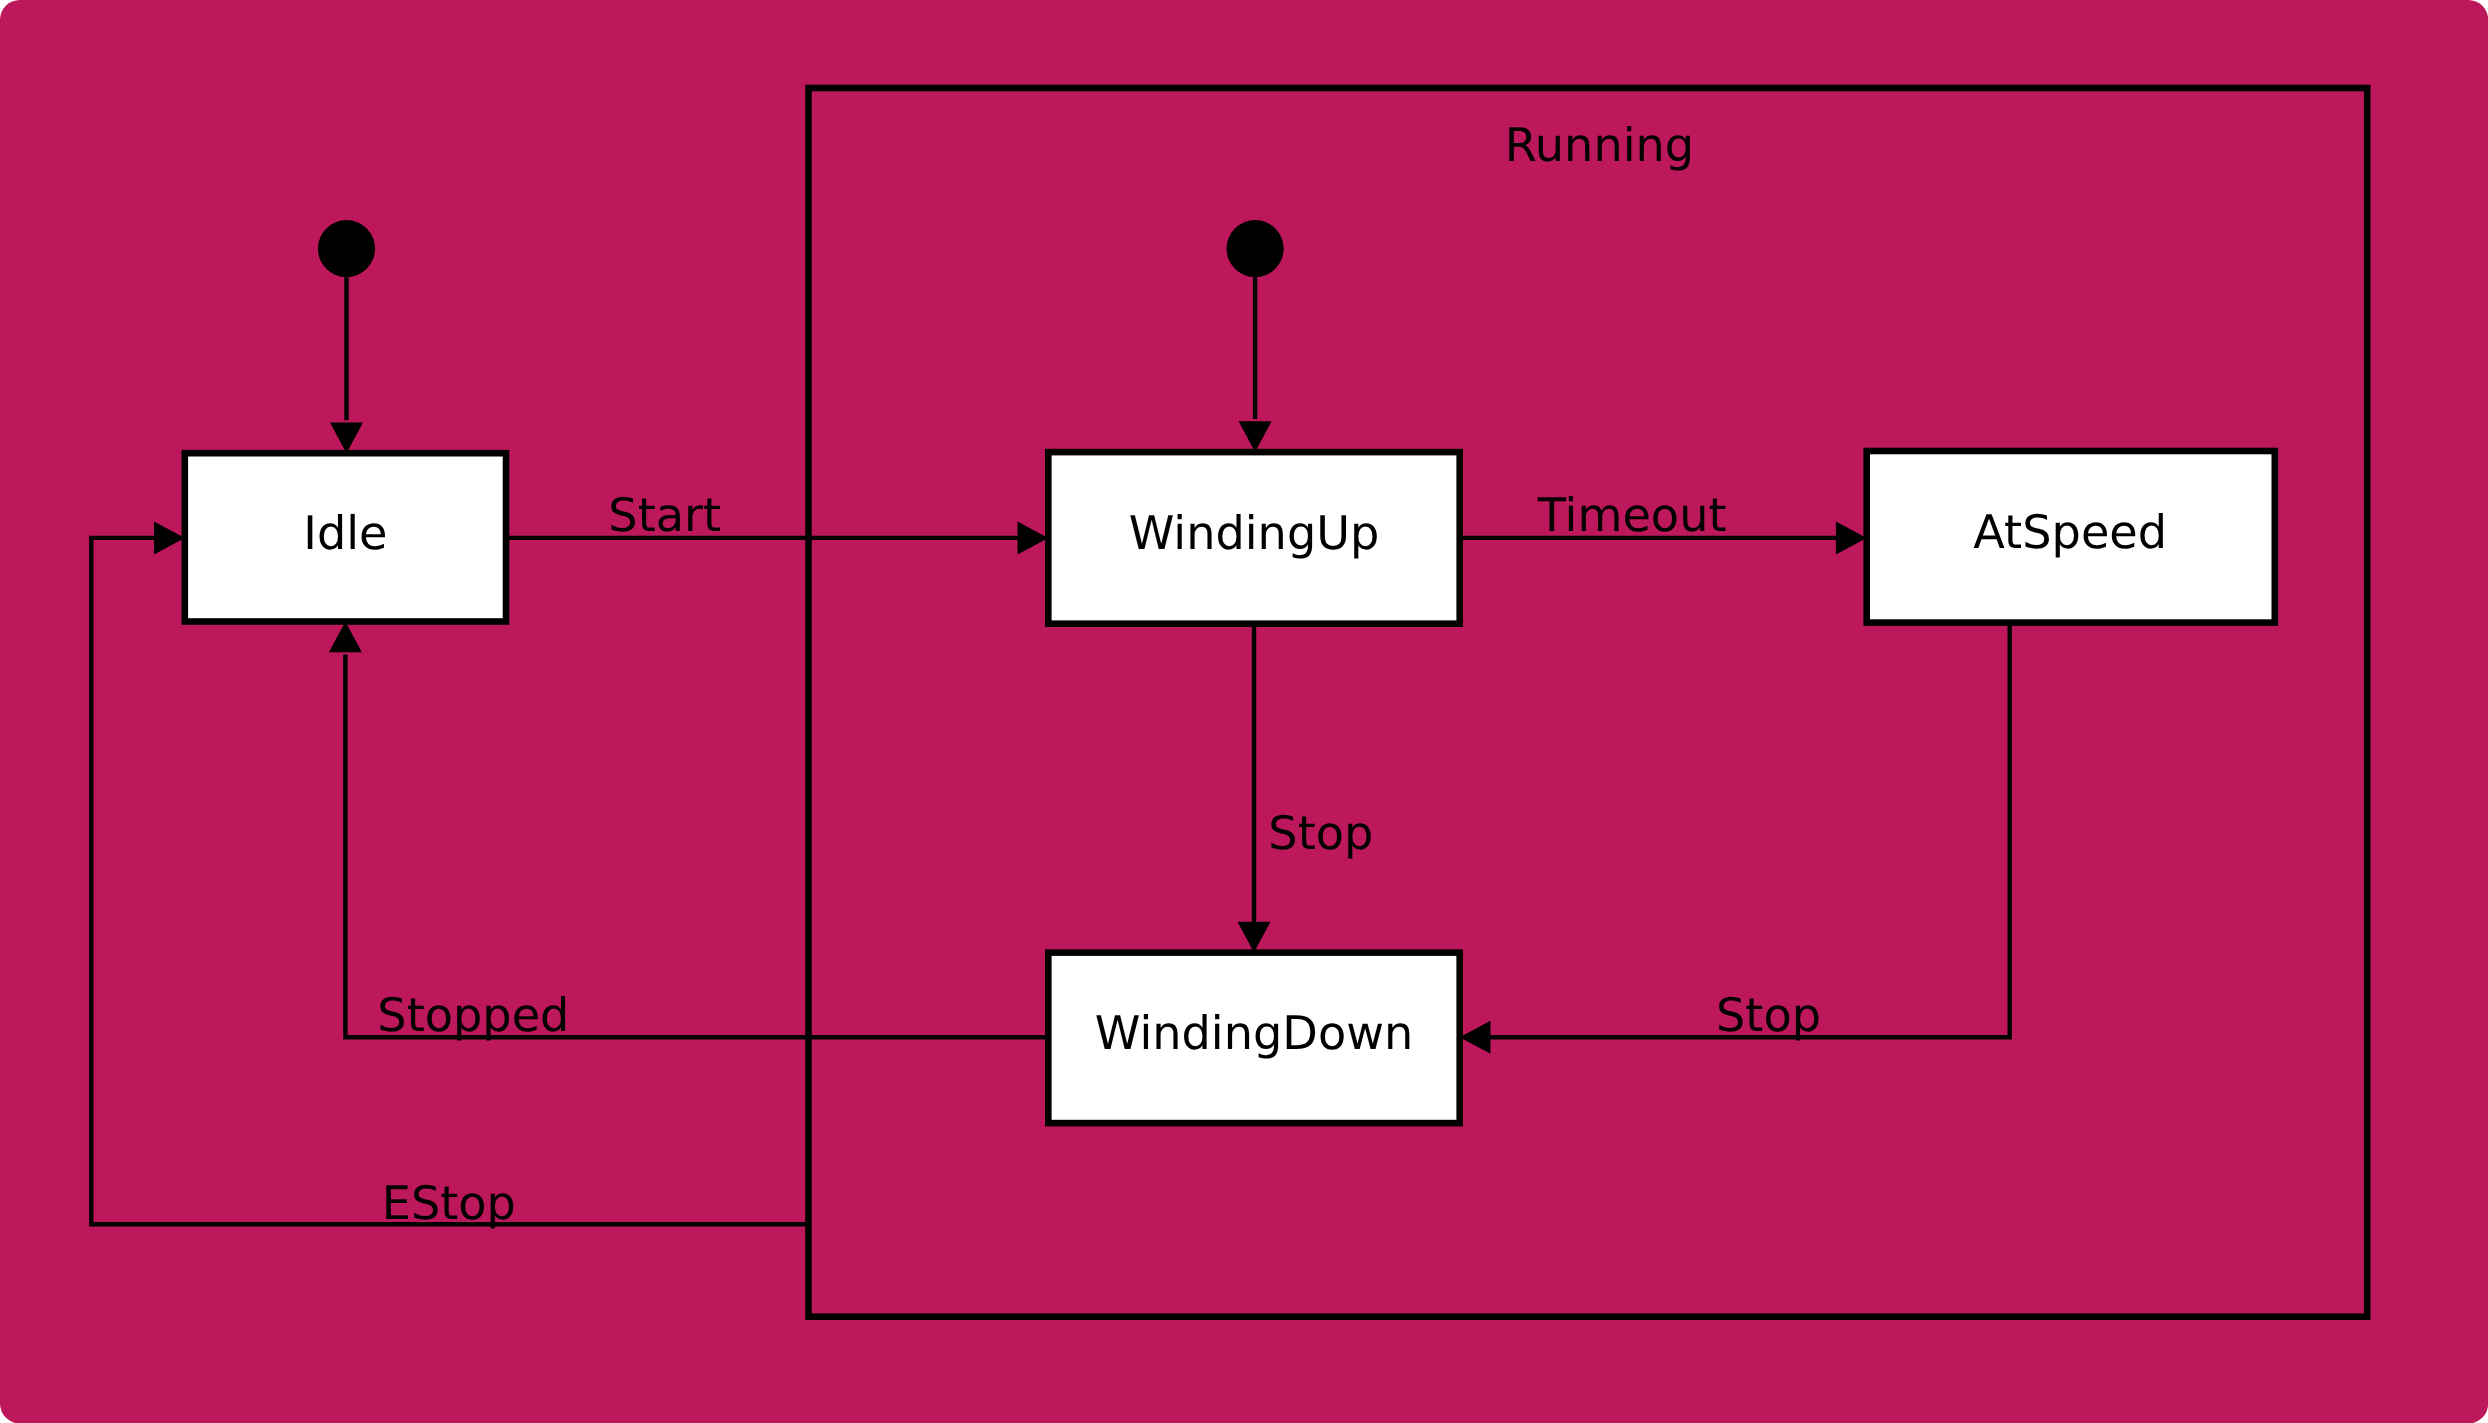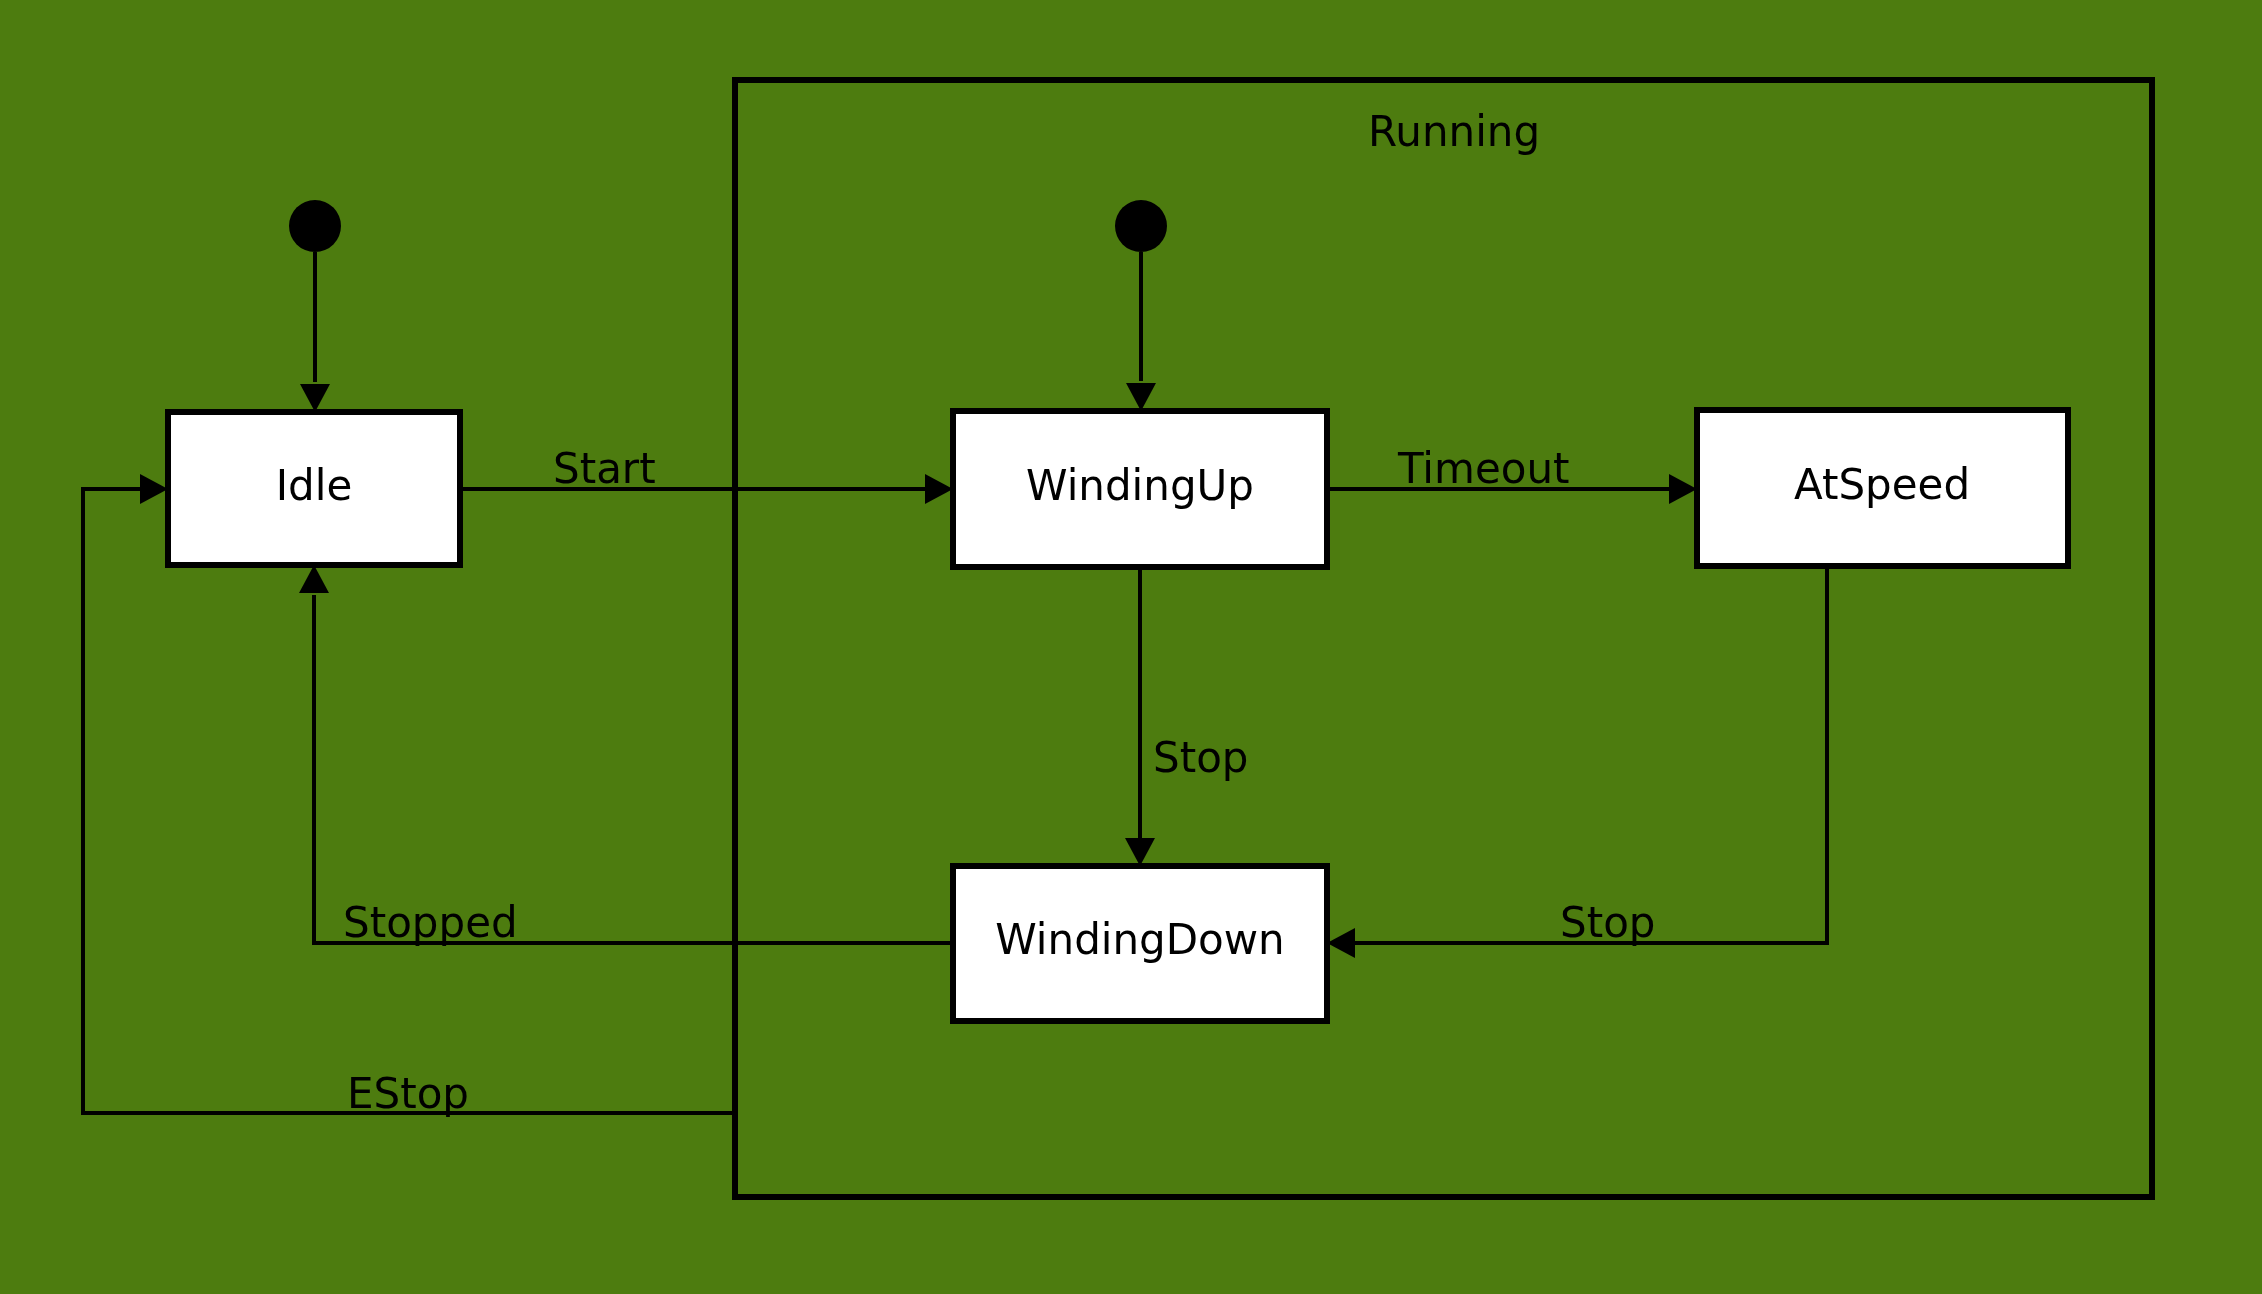--- a/index.html
+++ b/index.html
@@ -7,22 +7,23 @@
     padding: 0;
     background: #ffffff;
   }
   body {
     font-family: "DejaVu Sans", "Liberation Sans", sans-serif;
   }
   #canvas {
     position: relative;
     width: 2262px;
     height: 1294px;
-    background: #4d7c0f;
+    background: #be185d;
     overflow: hidden;
+    border-radius: 18px;
   }
   #diagram-svg {
     position: absolute;
     top: 0;
     left: 0;
     width: 2262px;
     height: 1294px;
   }
   .state-label,
   .region-label,

